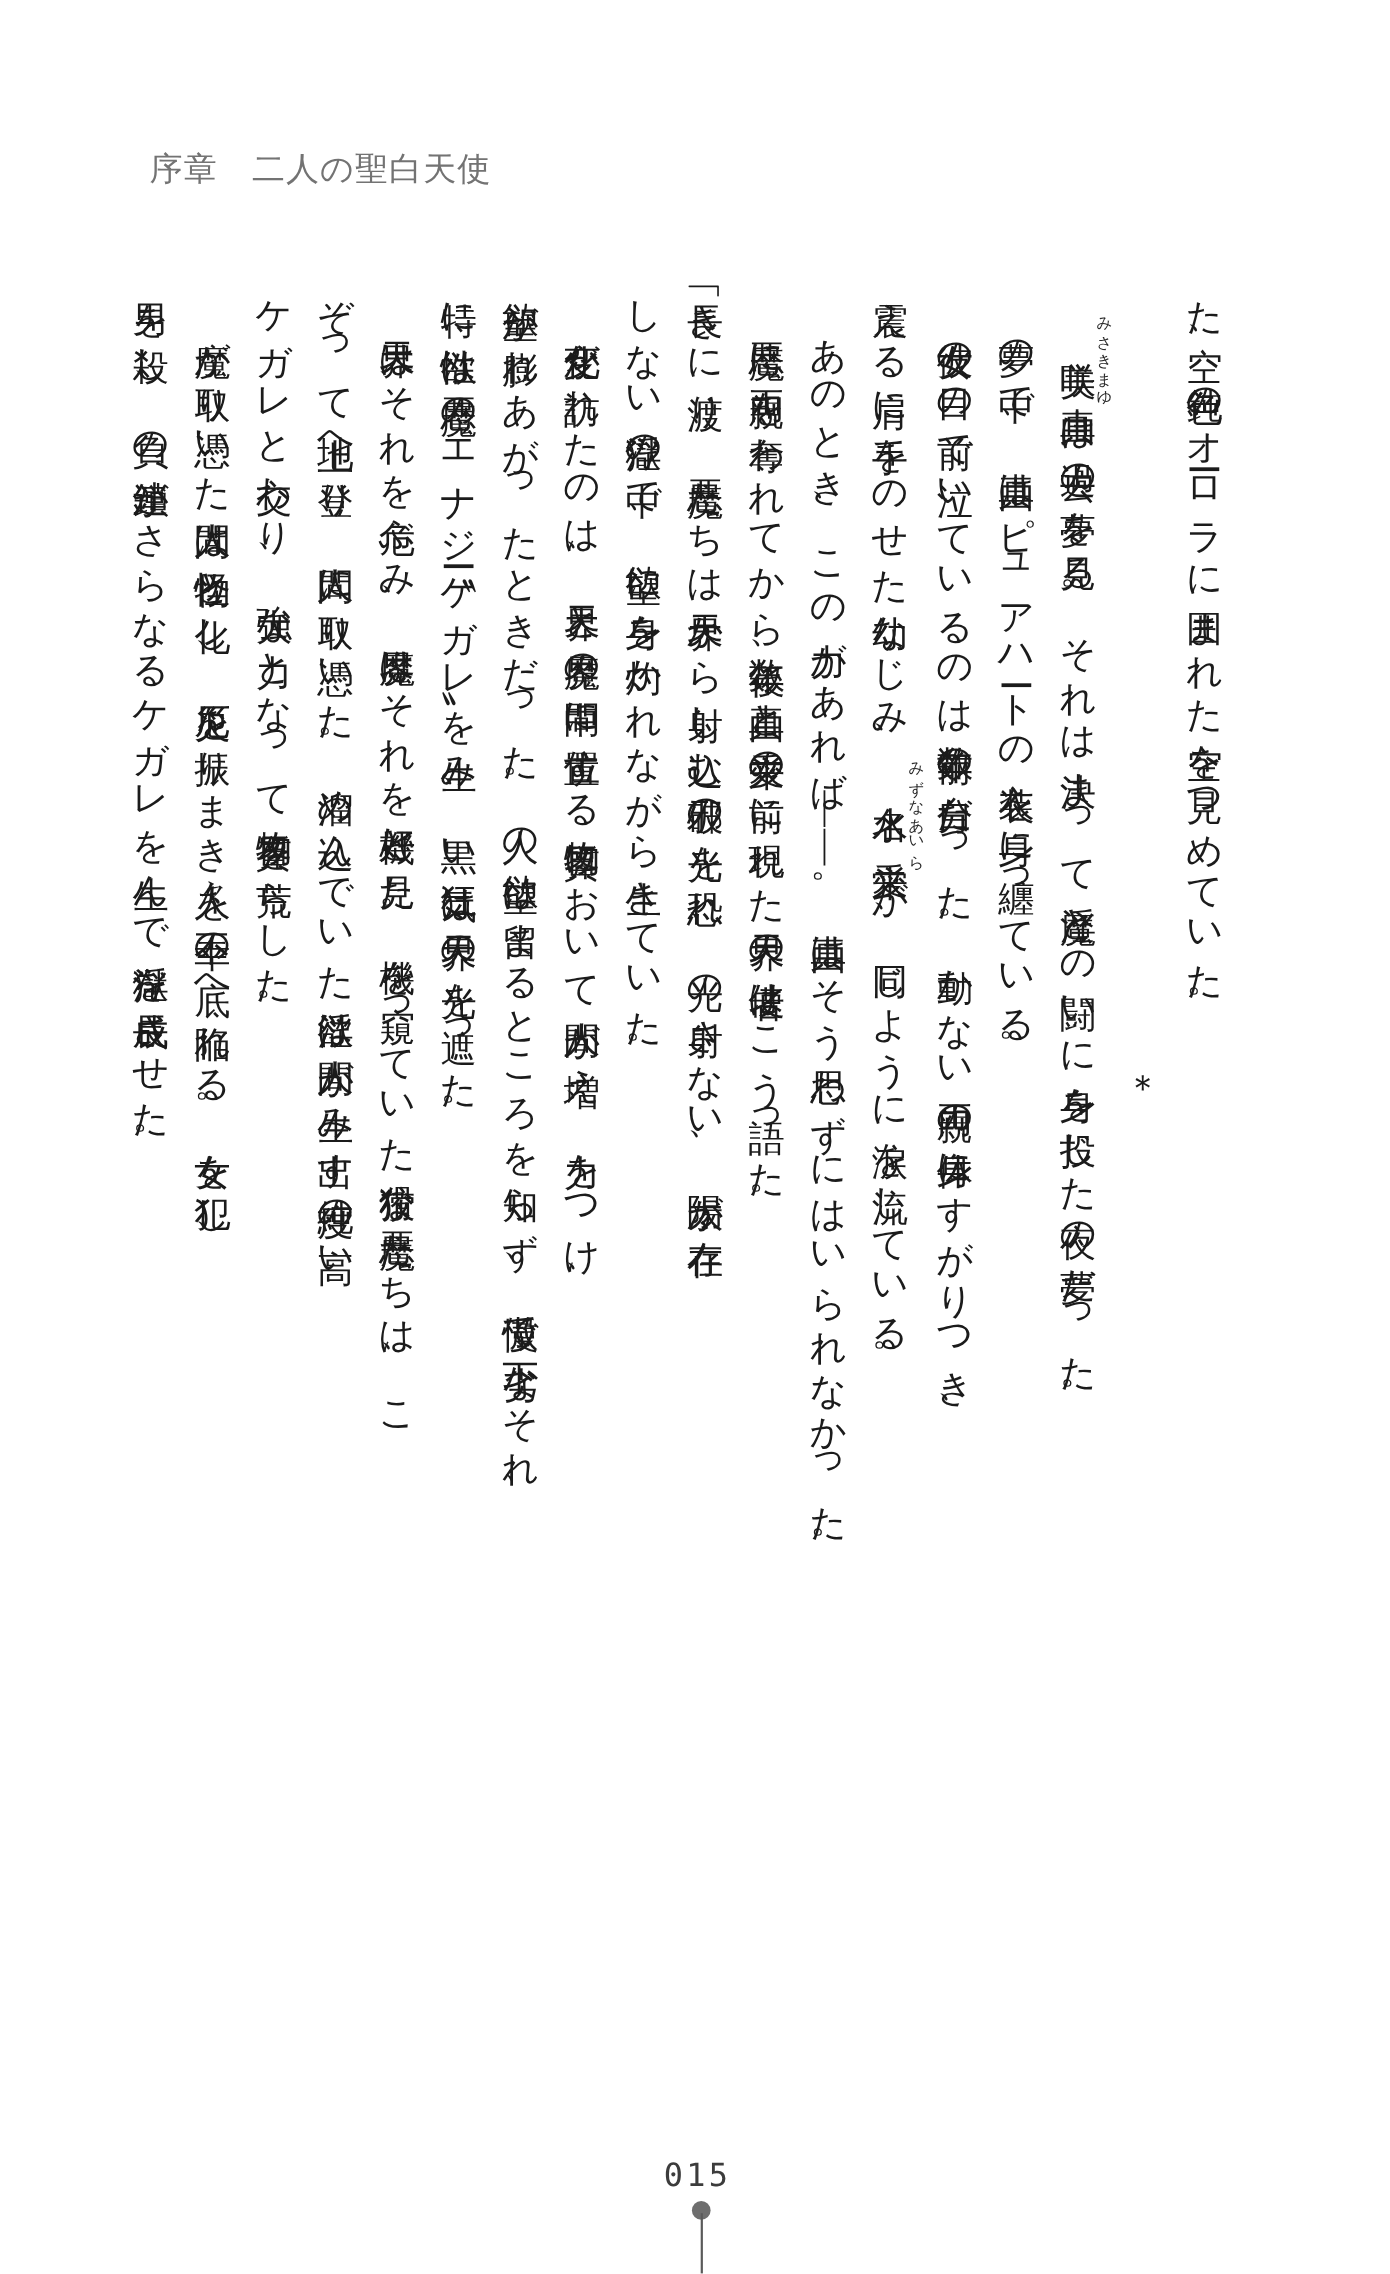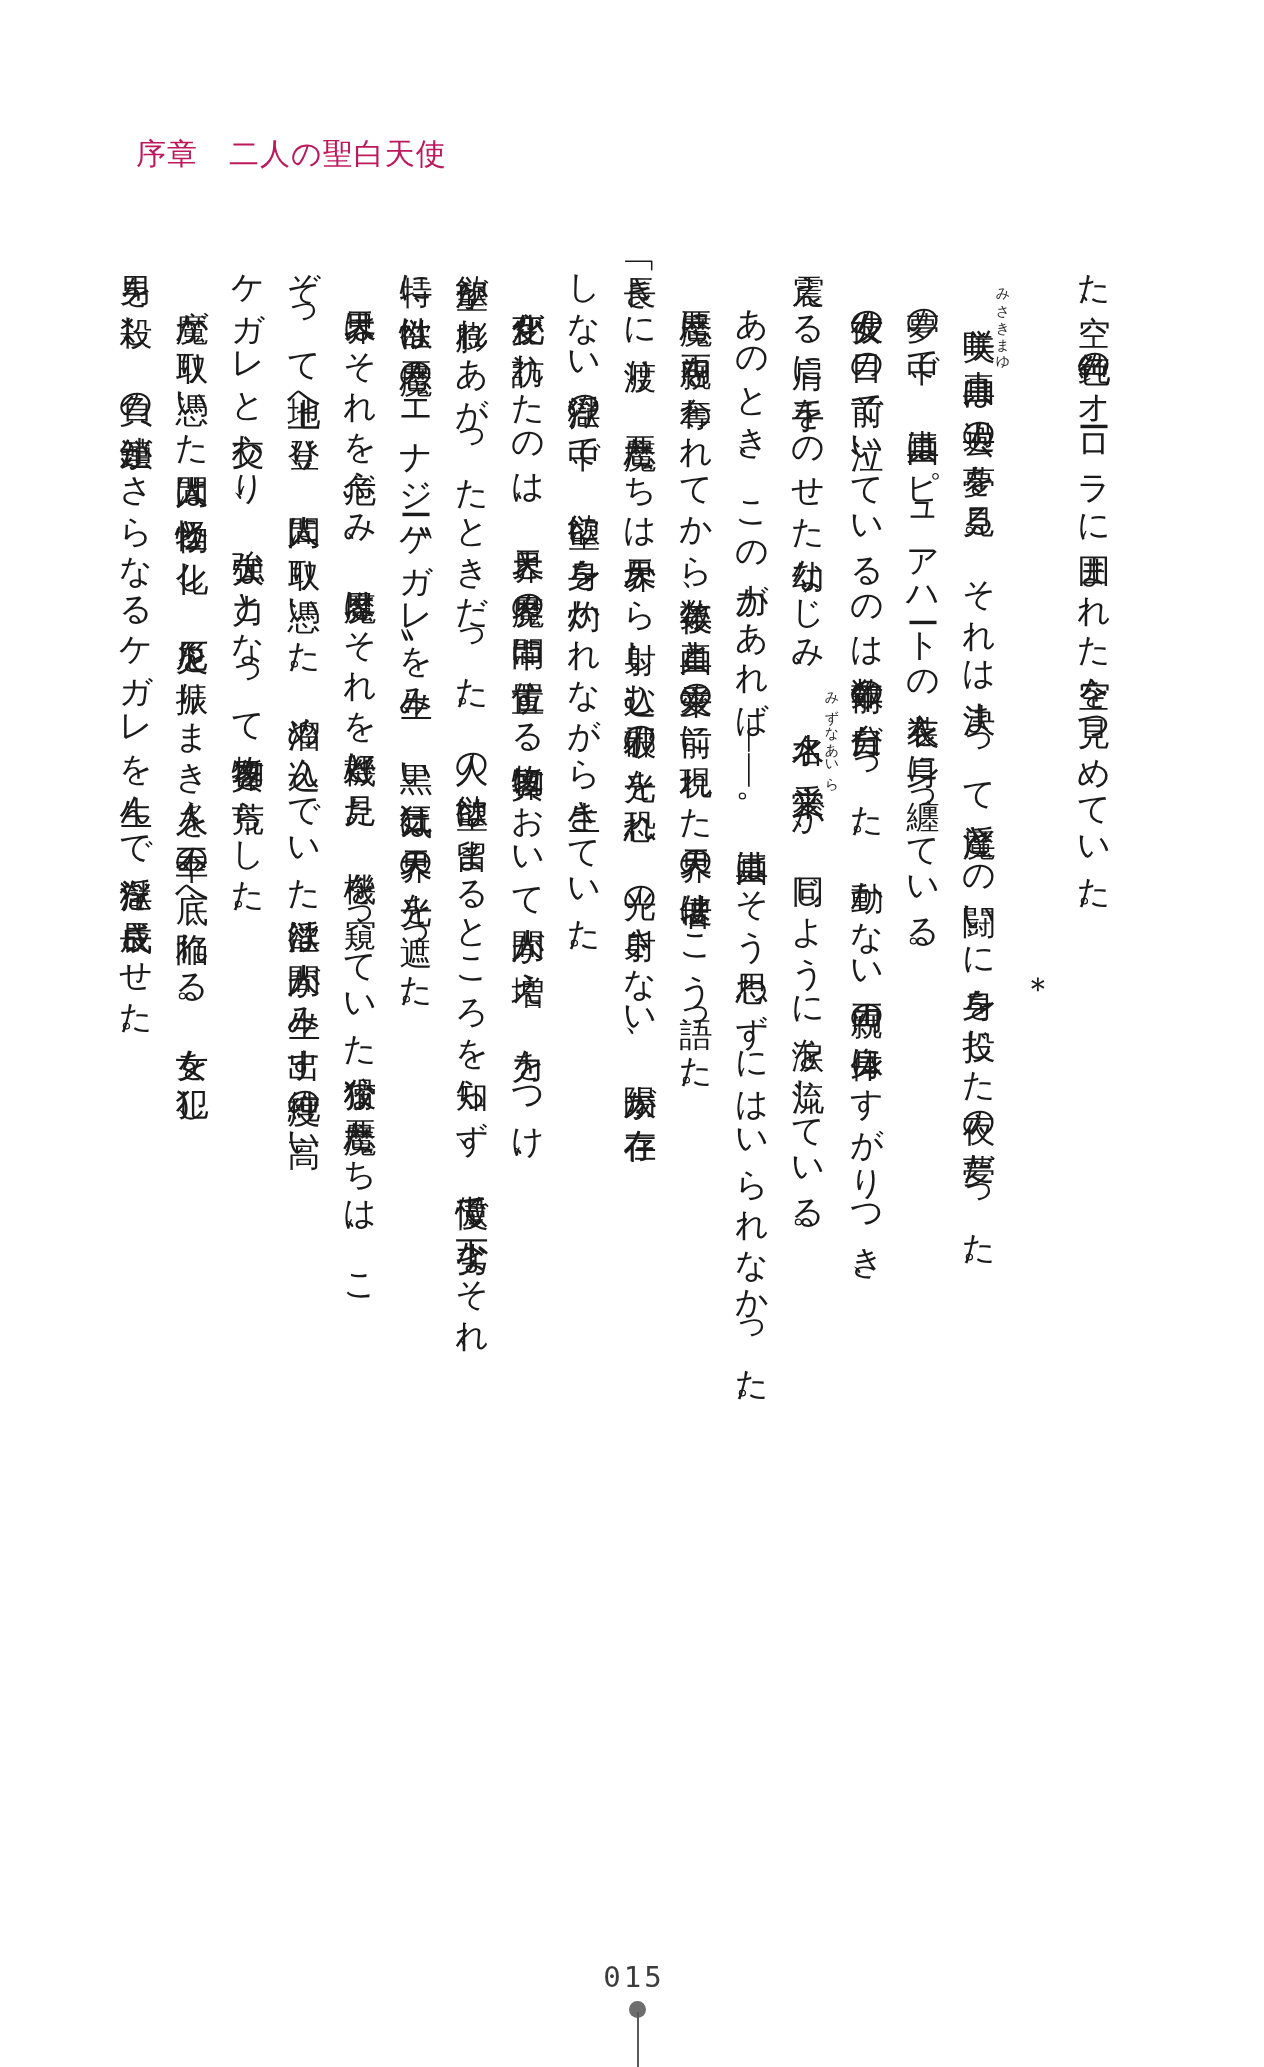--- a/index.html
+++ b/index.html
@@ -12,21 +12,21 @@
     font-family: "Liberation Serif", "DejaVu Serif", serif;
     color: #1a1a1a;
   }
   .chapter-header {
     position: absolute;
     top: 134px;
     left: 136px;
     font-size: 30px;
     letter-spacing: 1px;
     white-space: pre;
-    color: #be185d;
+    color: #737373;
   }
   .body-text {
     position: absolute;
     top: 250px;
     right: 142px;
     height: 1440px;
     writing-mode: vertical-rl;
     text-orientation: mixed;
     font-size: 33px;
     letter-spacing: 2px;

